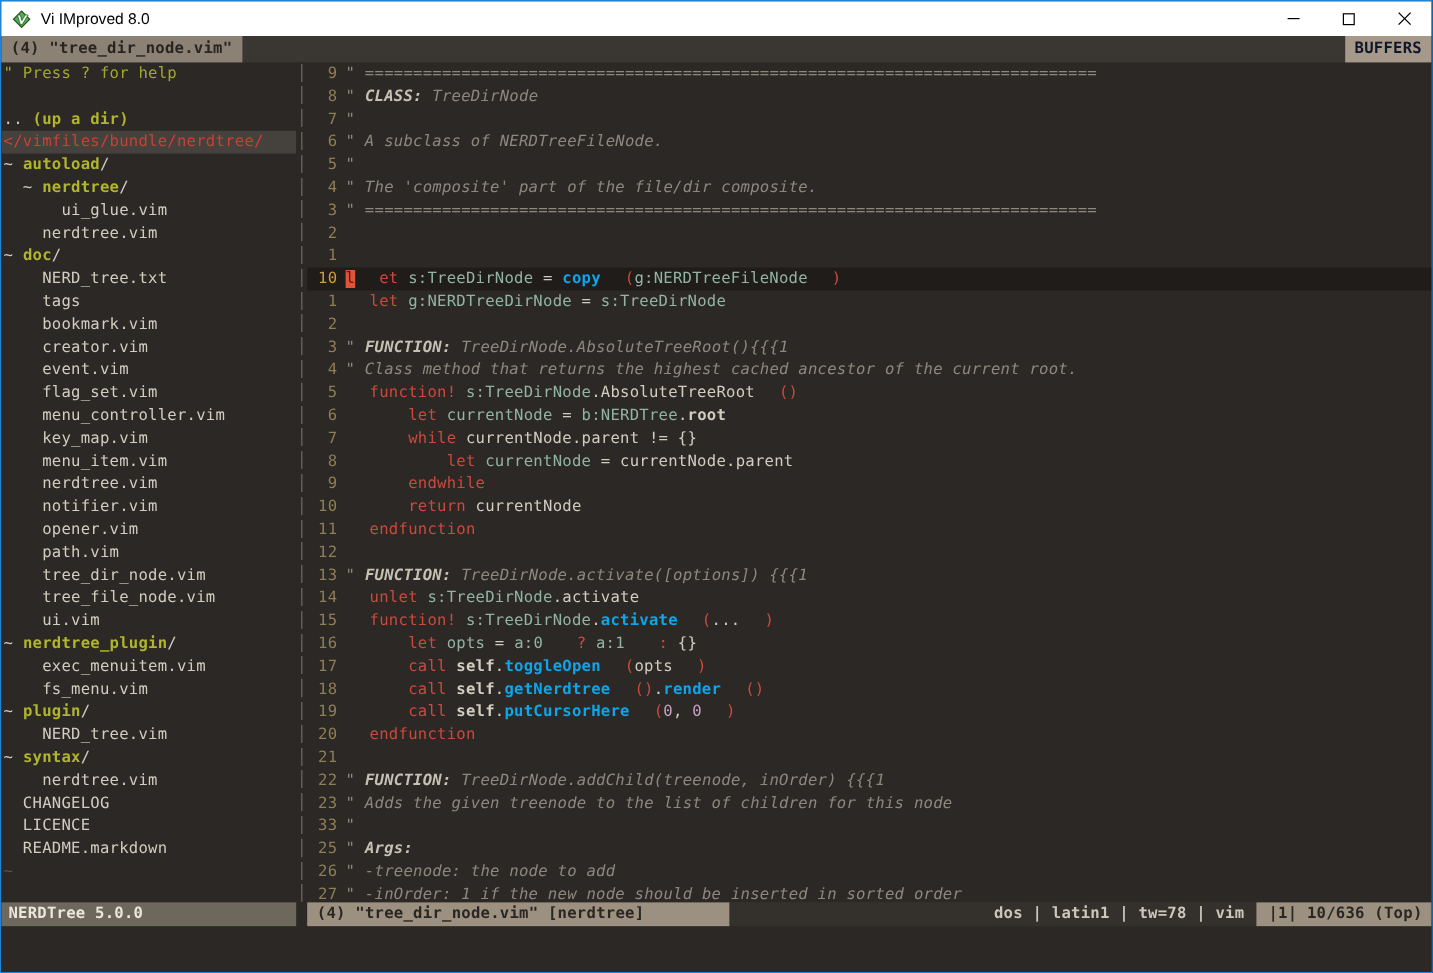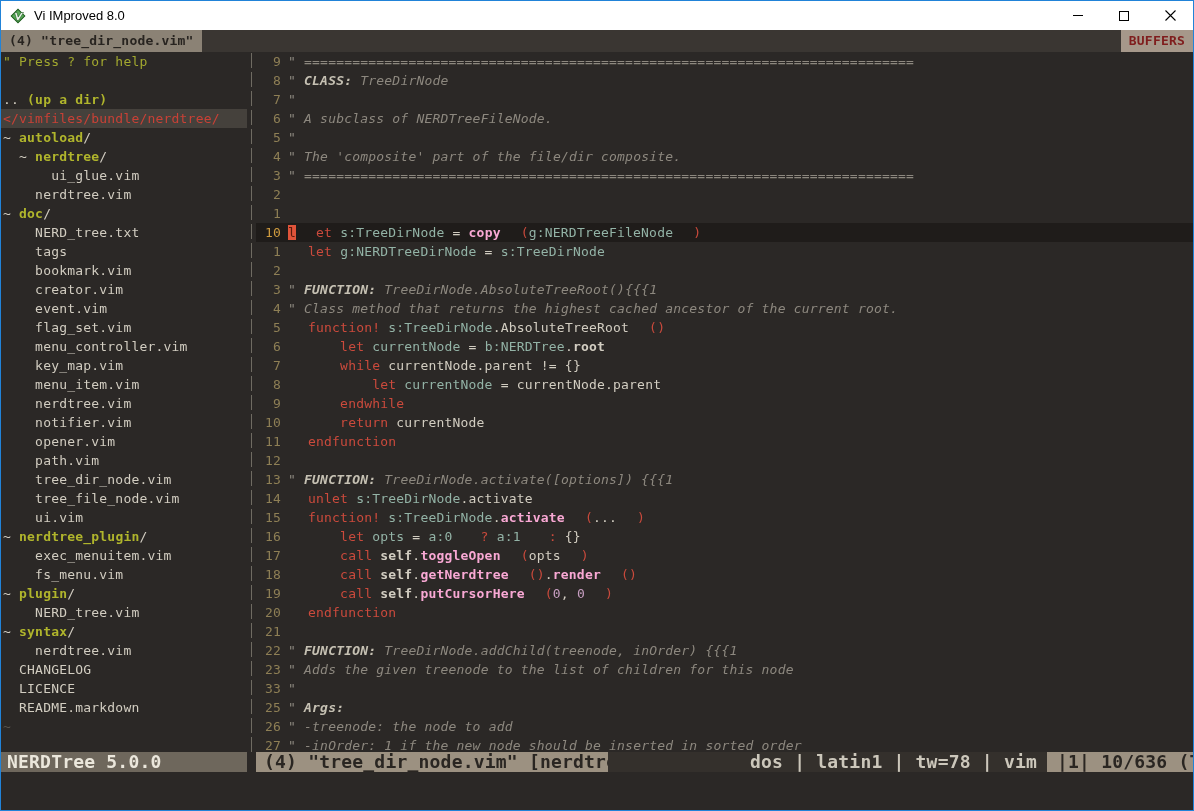--- a/index.html
+++ b/index.html
@@ -16,50 +16,50 @@
   .titlebar .appicon { margin-left:8px; width:18px; height:18px; flex:none; }
   .titlebar .title { margin-left:7px; font-family:"Liberation Sans", sans-serif; font-size:13px; color:#000; }
   .ctls { margin-left:auto; display:flex; height:100%; }
   .ctl { width:46px; height:100%; display:flex; align-items:center; justify-content:center; cursor:default; }
   .ctl-min i { display:block; width:10px; height:0; border-top:1px solid #000; }
   .ctl-max i { display:block; width:10px; height:10px; border:1px solid #000; }
   
   .tabline { height:22px; background:#3a3632; display:flex; flex:none; align-items:stretch;
              font-size:13px; line-height:22px; font-weight:bold; letter-spacing:.2px; white-space:pre; }
   .tab-active { background:#8b8275; color:#282420; padding:0 8px; }
-  .buffers { margin-left:auto; background:#a6988a; color:#7f1d1d; padding:0 8px; }
+  .buffers { margin-left:auto; background:#a6988a; color:#0f172a; padding:0 8px; }
   
   .main { flex:1; display:flex; overflow:hidden; }
   .row { height:19px; line-height:19px; font-size:13px; letter-spacing:.2px; white-space:pre; }
   .tree { width:246px; flex:none; overflow:hidden; padding-left:2px; }
   .tree .row.tree-hl { background:#45413c; margin-left:-2px; padding-left:2px; }
   .vsep { width:9px; flex:none; position:relative; background:#2b2826; }
   .vsep::before { content:""; position:absolute; left:4px; top:1px; bottom:0; width:1px;
     background:repeating-linear-gradient(to bottom, #6f6b62 0 15px, rgba(0,0,0,0) 15px 19px); }
   .codepane { flex:1; overflow:hidden; }
   .codepane .row.cursorline { background:#1f1c1a; }
   .num { display:inline-block; width:16px; margin-left:9px; margin-right:7px;
          text-align:right; color:#8e7f55; }
   .cursorline .num { color:#d09c3f; }
   
   .s-r { color:#cb4a3c;padding-left:20px; }                              
   .s-c { color:#93b3a6; }                              
-  .s-o { color:#f9a8d4; font-weight:bold; }            
+  .s-o { color:#0ea5e9; font-weight:bold; }            
   .s-p { color:#c89fc2; }                              
   .s-f { color:#d2cdc1; }                              
   .s-F { color:#d2cdc1; font-weight:bold; }            
   .s-m { color:#8d887f; font-style:italic; }           
   .s-M { color:#c6c1b3; font-weight:bold; font-style:italic; } 
   .s-X { background:#e0543a; color:#5a1b0e; }          
   .s-h { color:#a2a82f; }                              
   .s-d { color:#b0b52c; font-weight:bold; }            
   .s-root { color:#c94136; }                           
   .s-n { color:#57534c; }                              
   
-  .statusline { height:20px; flex:none; display:flex; font-size:18px; line-height:20px;
+  .statusline { height:20px; flex:none; display:flex; font-size:13px; line-height:20px;
                 font-weight:bold; letter-spacing:.2px; white-space:pre; background:#34302c; }
   .st-tree { width:246px; flex:none; background:#6e675c; color:#ebe7dc; padding-left:6px; }
   .st-gap { width:9px; flex:none; background:#2b2826; }
   .st-file { width:352px; flex:none; background:#9c9181; color:#2a2622; padding-left:8px; }
   .st-mid { flex:1; background:#34302c; color:#ccc7bb; text-align:right; padding-right:10px; }
   .st-pos { width:146px; flex:none; background:#9c9181; color:#2a2622; padding-left:10px; }
   
   .cmdline { height:38px; flex:none; background:#2b2826; }
 </style>
 </head>

